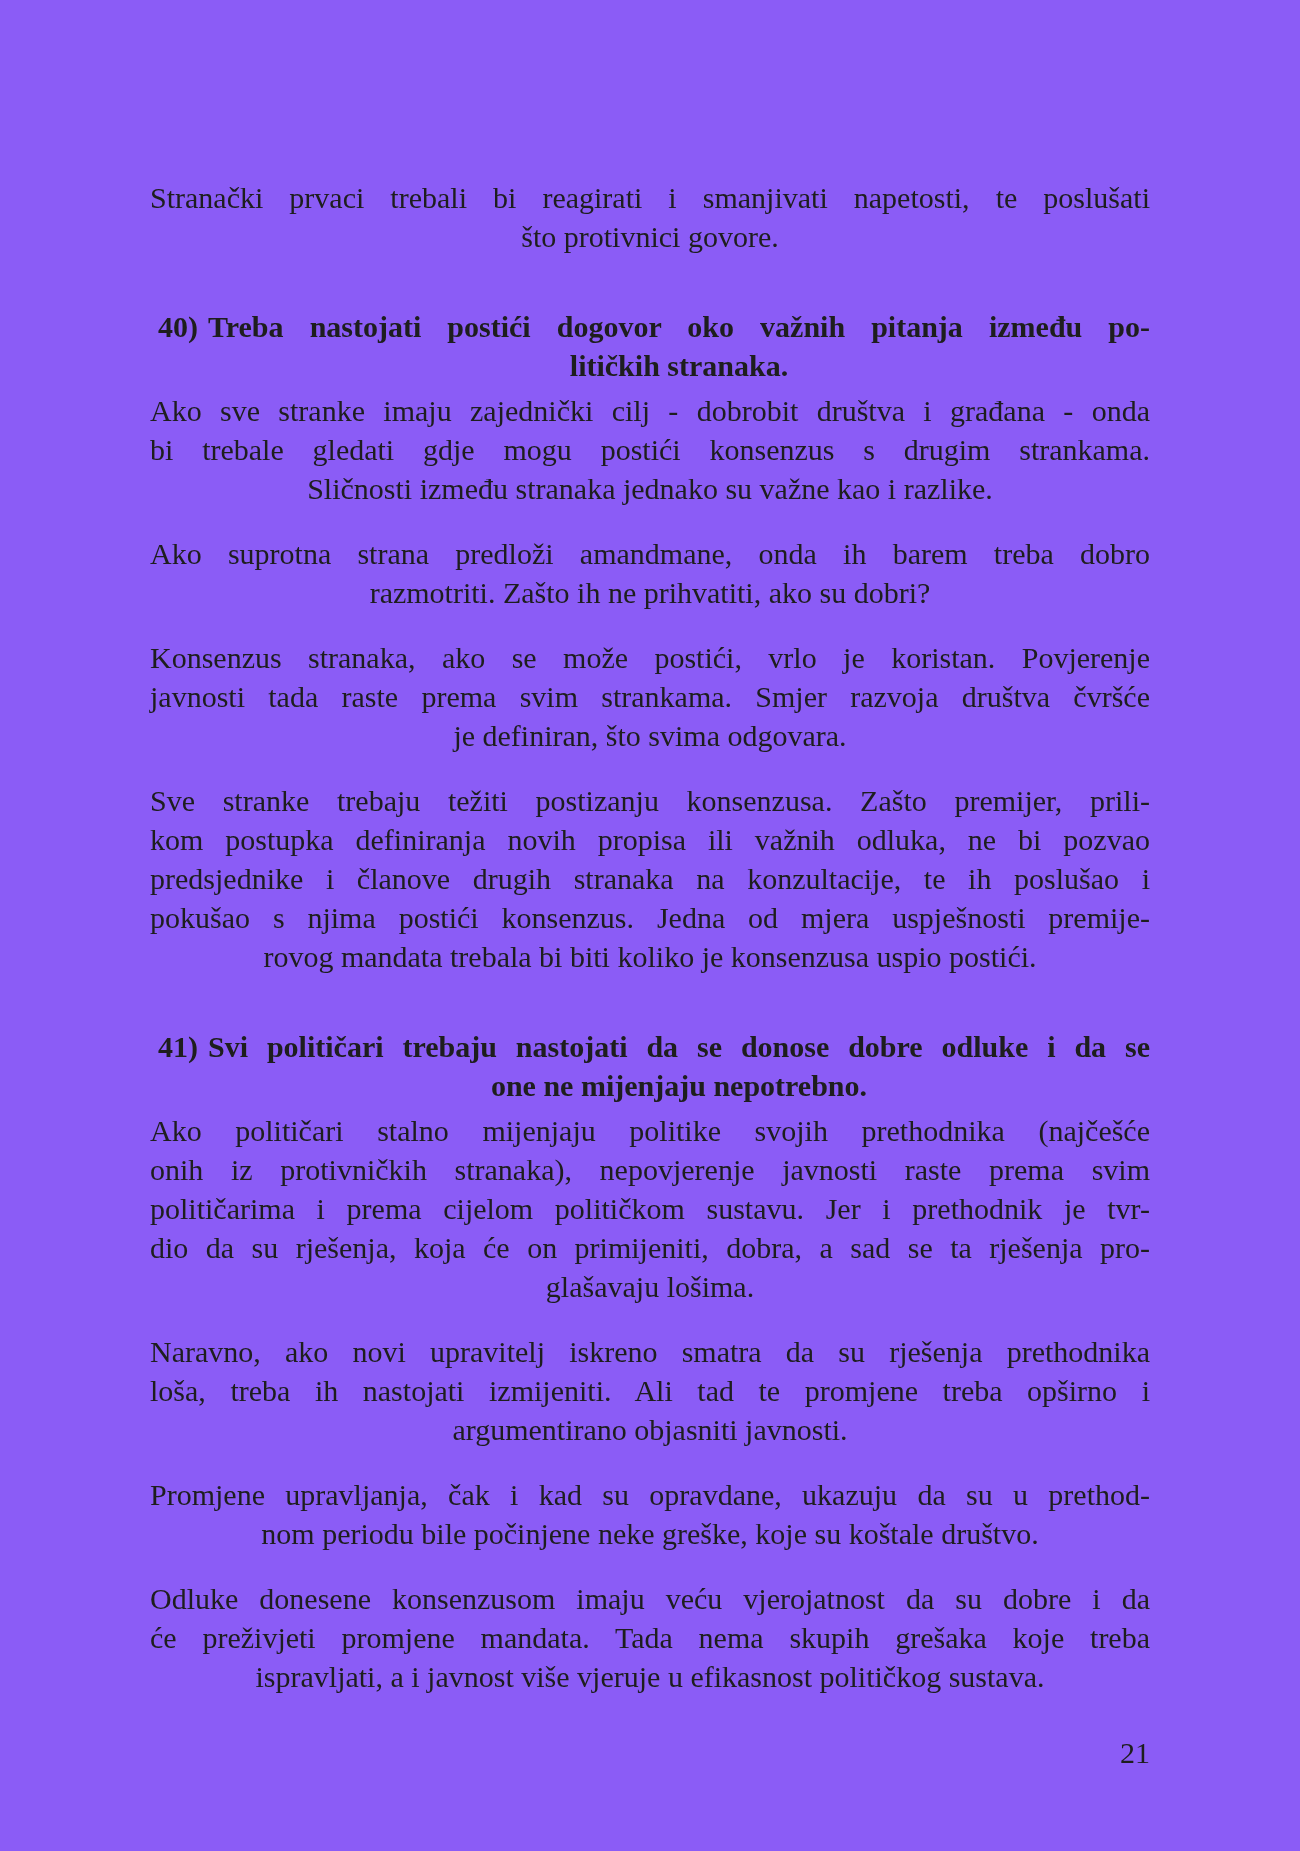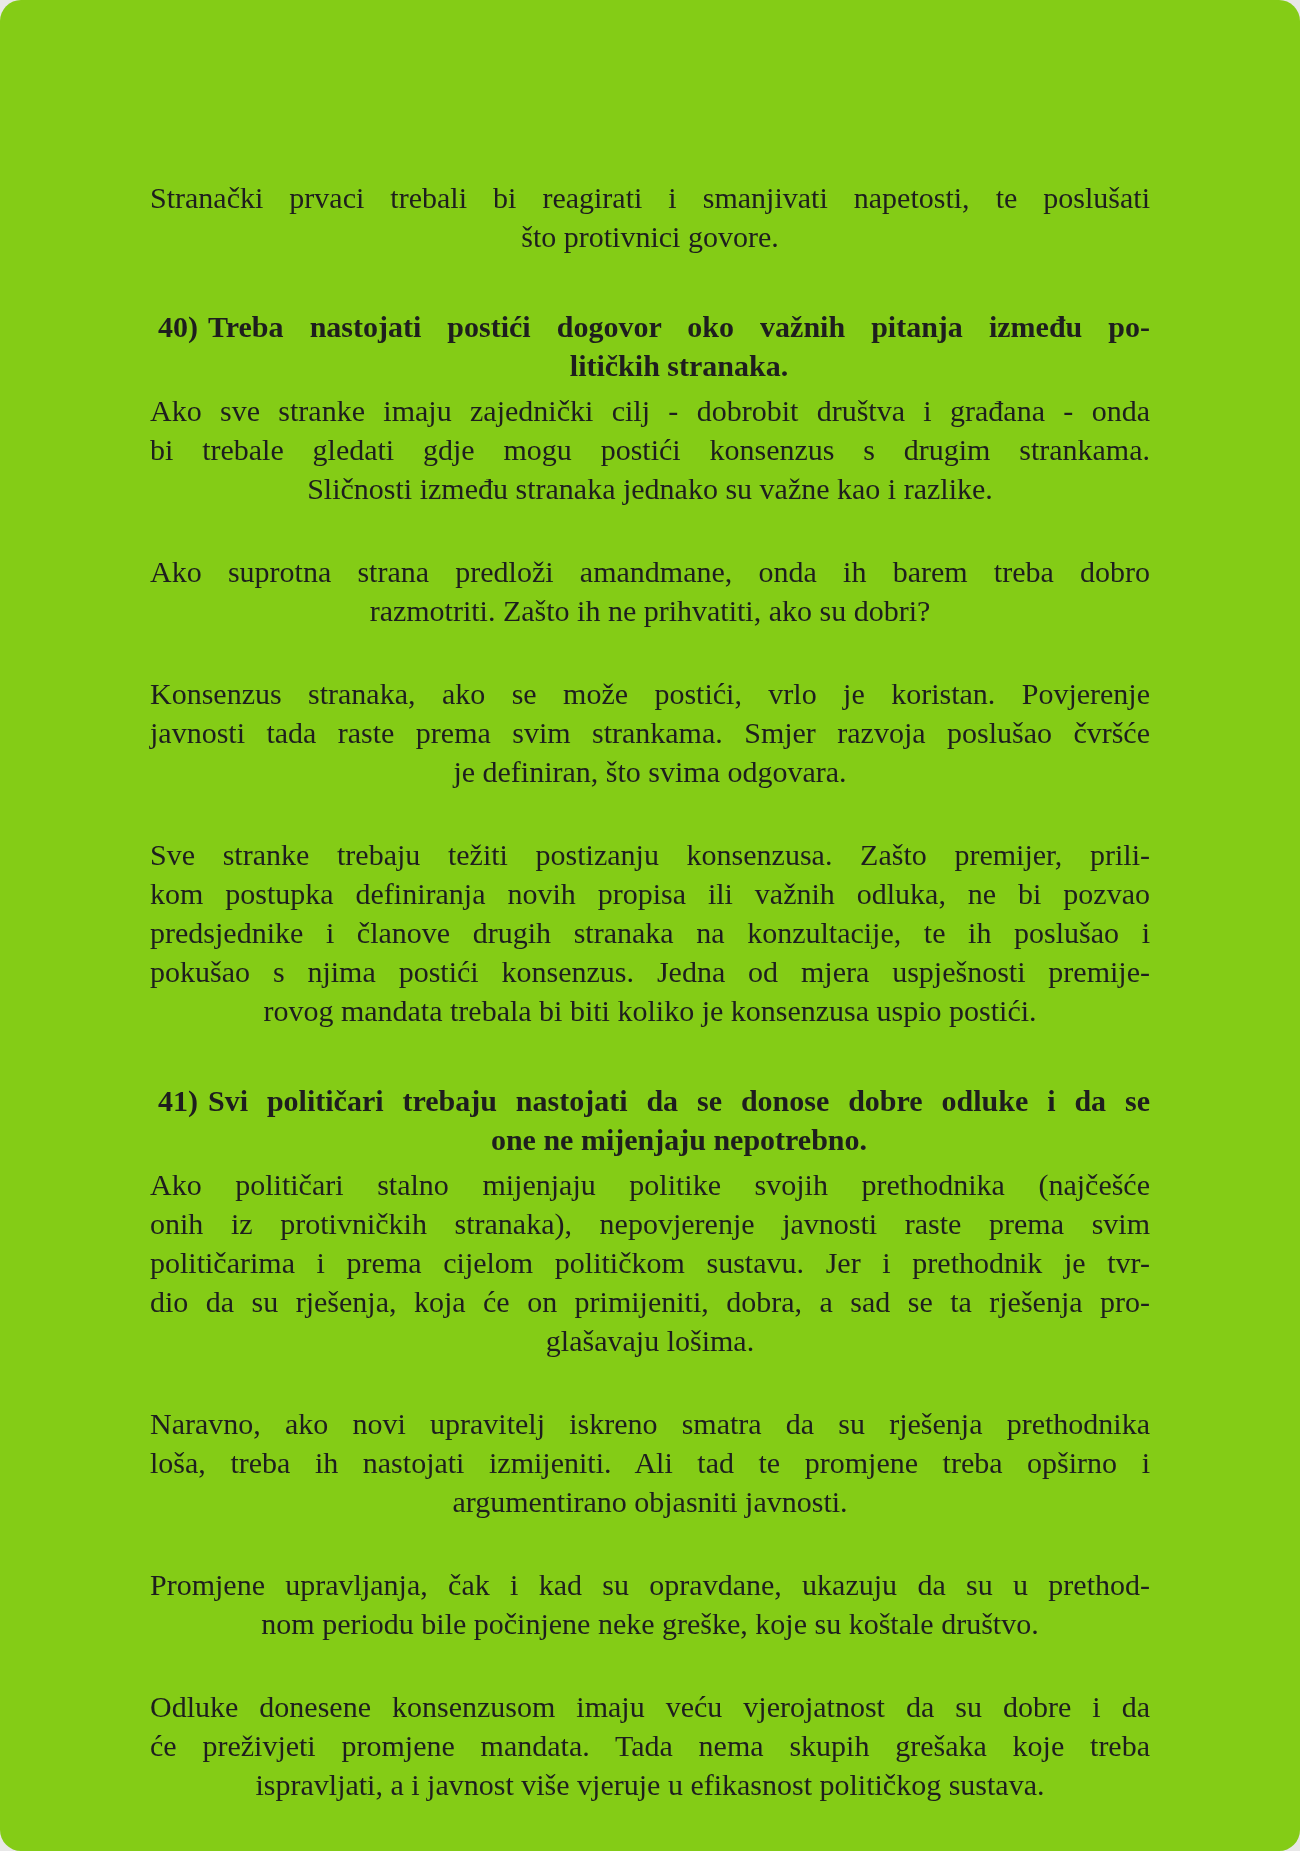--- a/index.html
+++ b/index.html
@@ -5,31 +5,31 @@
   html,body{margin:0;padding:0;background:#e8e8e8;}
   .page{
     width:1300px;height:1851px;background:#ffffff;
     position:relative;margin:0 auto;overflow:hidden;
     font-family:"Liberation Serif","DejaVu Serif",serif;
     color:#1e1e1e;
   }
   .content{position:absolute;left:150px;top:178px;width:1000px;}
   .line{font-size:30px;line-height:39px;white-space:normal;text-align:center;}
   .line.just{text-align:justify;text-align-last:justify;}
-  .paragraph{margin-top:44px;}
+  .paragraph{margin-top:26px;}
   .content > .paragraph:first-child{margin-top:0;}
   .heading{margin-top:51px;margin-bottom:0;font-weight:bold;position:relative;padding-left:58px;}
   .heading + .paragraph{margin-top:6px;}
   .heading .hnum{position:absolute;left:8px;top:0;font-size:30px;line-height:39px;font-weight:bold;}
   .page-number{margin-top:37px;text-align:right;font-size:30px;line-height:39px;}
 </style>
 </head>
 <body>
 
-<div class="page" style="background: #84cc16; color: rgb(30, 30, 30); border-radius: 21px;">
+<div class="page" style="background: #8b5cf6; color: rgb(30, 30, 30);">
   <div class="content">
     <div class="paragraph">
         <div class="line just">Stranački prvaci trebali bi reagirati i smanjivati napetosti, te poslušati</div>
         <div class="line">što protivnici govore.</div>
       </div>
       <div class="heading">
         <span class="hnum">40)</span>
         <div class="line just">Treba nastojati postići dogovor oko važnih pitanja između po-</div>
         <div class="line">litičkih stranaka.</div>
       </div>
@@ -37,21 +37,21 @@
         <div class="line just">Ako sve stranke imaju zajednički cilj - dobrobit društva i građana - onda</div>
         <div class="line just">bi trebale gledati gdje mogu postići konsenzus s drugim strankama.</div>
         <div class="line">Sličnosti između stranaka jednako su važne kao i razlike.</div>
       </div>
       <div class="paragraph">
         <div class="line just">Ako suprotna strana predloži amandmane, onda ih barem treba dobro</div>
         <div class="line">razmotriti. Zašto ih ne prihvatiti, ako su dobri?</div>
       </div>
       <div class="paragraph">
         <div class="line just">Konsenzus stranaka, ako se može postići, vrlo je koristan. Povjerenje</div>
-        <div class="line just">javnosti tada raste prema svim strankama. Smjer razvoja poslušao čvršće</div>
+        <div class="line just">javnosti tada raste prema svim strankama. Smjer razvoja društva čvršće</div>
         <div class="line">je definiran, što svima odgovara.</div>
       </div>
       <div class="paragraph">
         <div class="line just">Sve stranke trebaju težiti postizanju konsenzusa. Zašto premijer, prili-</div>
         <div class="line just">kom postupka definiranja novih propisa ili važnih odluka, ne bi pozvao</div>
         <div class="line just">predsjednike i članove drugih stranaka na konzultacije, te ih poslušao i</div>
         <div class="line just">pokušao s njima postići konsenzus. Jedna od mjera uspješnosti premije-</div>
         <div class="line">rovog mandata trebala bi biti koliko je konsenzusa uspio postići.</div>
       </div>
       <div class="heading">

